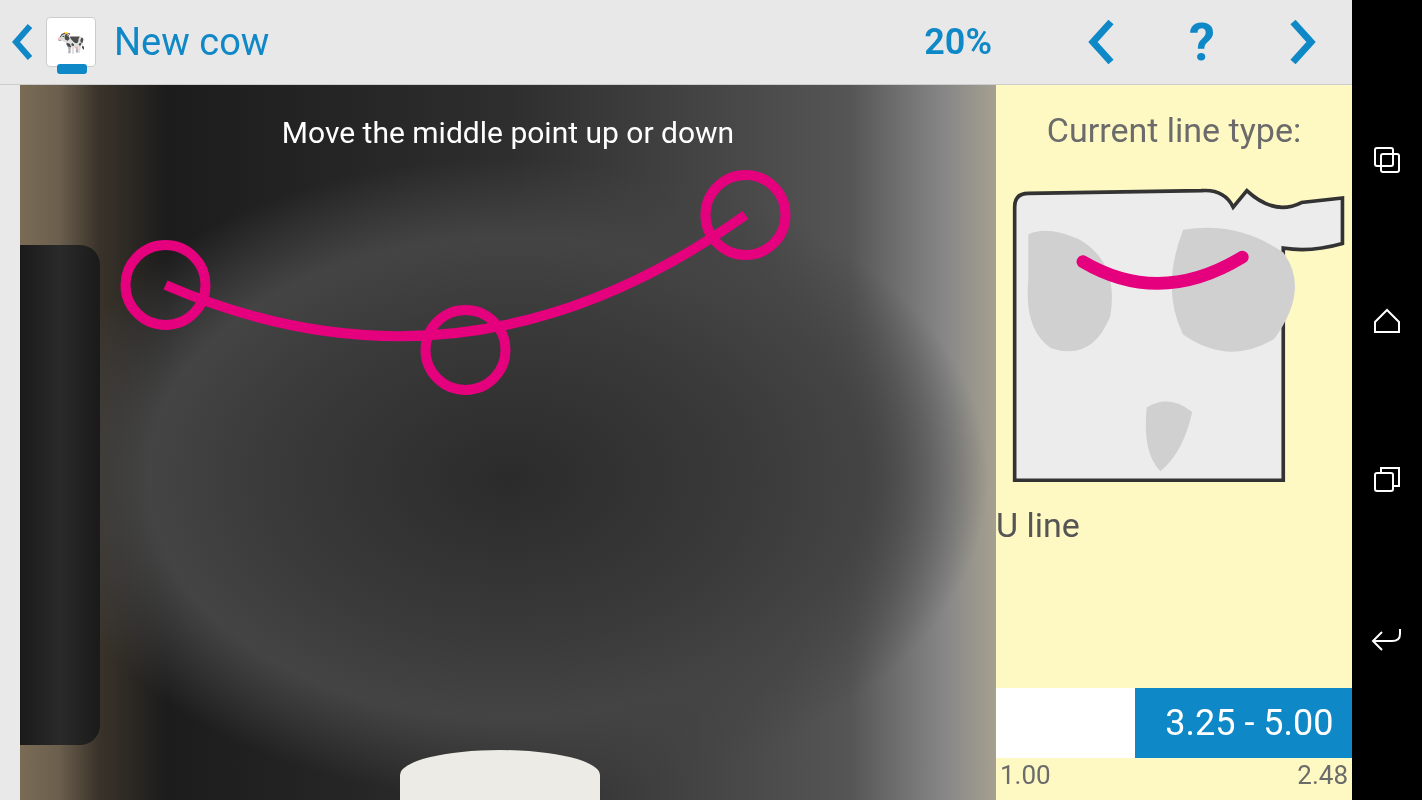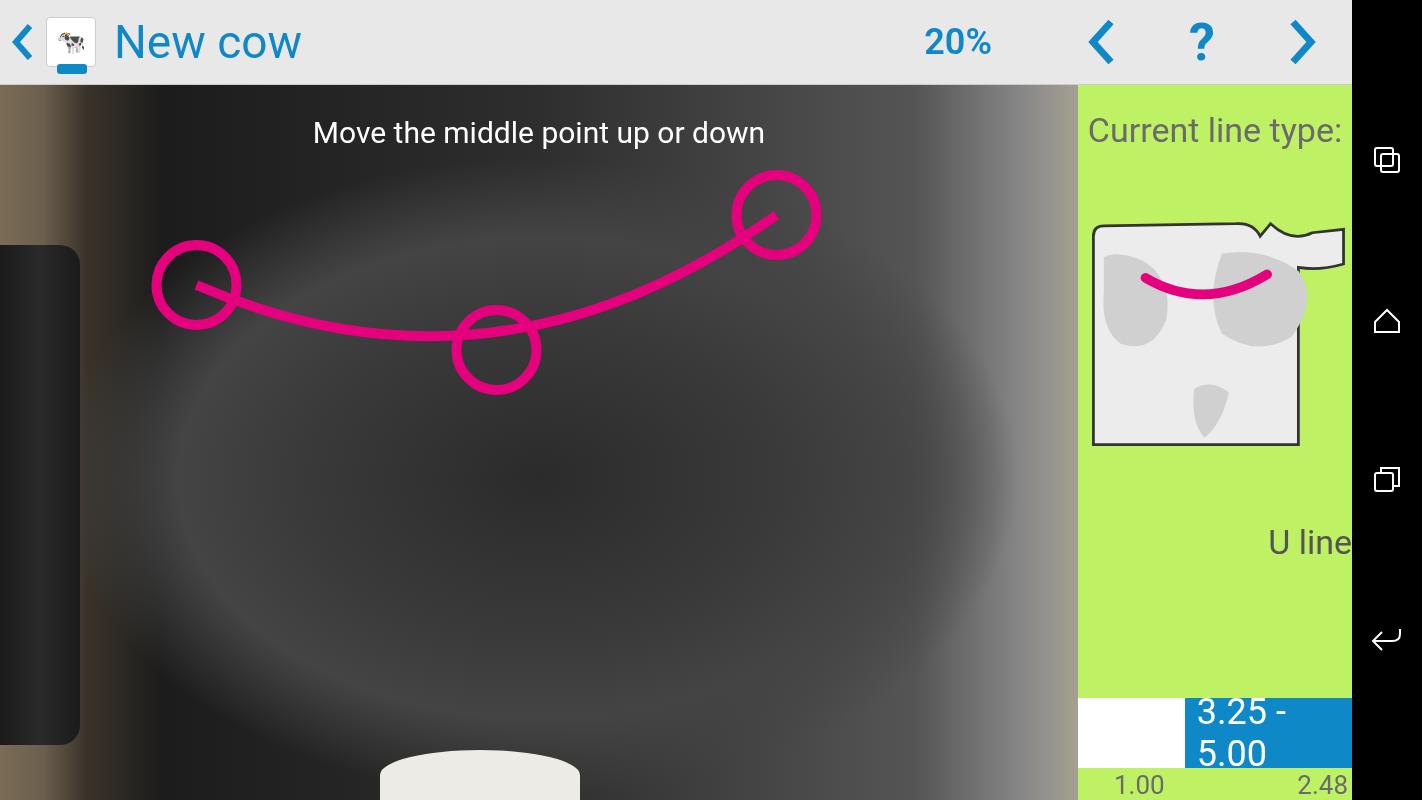--- a/index.html
+++ b/index.html
@@ -9,52 +9,53 @@
   .app { width: 1352px; height: 800px; display: flex; flex-direction: column; background: #e9e9e9; }
   .navbar-right { width: 70px; height: 800px; background: #000; display: flex; flex-direction: column; align-items: center; justify-content: space-around; padding: 80px 0; }
   .navbar-right .sysbtn { width: 40px; height: 40px; display:flex; align-items:center; justify-content:center; }
   .navbar-right svg { stroke: #fff; fill: none; stroke-width: 2; }
 
   .header { height: 85px; background: #e8e8e8; display: flex; align-items: center; border-bottom: 1px solid #ccc; }
   .header .back { display:flex; align-items:center; padding: 0 10px; }
   .header .back svg { stroke: #1088c7; fill:none; stroke-width:6; }
   .header .appicon { width:50px; height:50px; background:#fff; border:1px solid #ccc; border-radius:4px; display:flex; align-items:center; justify-content:center; font-size:24px; position:relative;}
   .header .appicon .ind { position:absolute; bottom:-8px; left:10px; width:30px; height:10px; background:#0f88c7; border-radius:3px;}
-  .header .title { color:#1088c7; font-size:46px; font-weight:400; margin-left:18px; }
+  .header .title { color:#1088c7; font-size:38px; font-weight:400; margin-left:18px; }
   .header .spacer { flex:1; }
   .header .pct { color:#0f88c7; font-size:36px; font-weight:600; margin-right:60px; }
   .header .navbtn { width:100px; height:85px; display:flex; align-items:center; justify-content:center; }
   .header .navbtn svg { stroke:#0f88c7; fill:none; stroke-width:7; }
   .header .help { color:#0f88c7; font-size:52px; font-weight:700; }
 
   .content { flex:1; display:flex; }
-  .photo-area { width: 1078px; height: 715px; position: relative; overflow:hidden;
+  .photo-area { width: 976px; height: 715px; position: relative; overflow:hidden;
     background:
       radial-gradient(ellipse 600px 400px at 50% 55%, #2b2b2b 0%, #3a3a3a 40%, #444 60%, transparent 80%),
       linear-gradient(90deg, #7a6b55 0%, #6b5f4d 4%, #3a332a 8%, #1c1c1c 15%, #2e2e2e 50%, #555 85%, #888 95%, #a5a090 100%),
       linear-gradient(180deg, #8a7d68 0%, #6d614e 15%, #2a2a2a 35%, #1a1a1a 60%, #3a3a3a 80%, #d0cdc5 100%);
+    margin-left: 20px;
   }
   .photo-area .tail { position:absolute; left:0; top:160px; width:80px; height:500px;
     background: linear-gradient(90deg, #1a1a1a 0%, #2a2a2a 50%, #1a1a1a 100%);
     border-radius: 0 20px 20px 0; }
   .photo-area .whitepatch { position:absolute; bottom:0; left:380px; width:200px; height:50px; background:#ecebe5; border-radius:50% 50% 0 0; }
   .photo-area .instruction { position:absolute; top:30px; left:0; right:0; text-align:center; color:#fff; font-size:30px; font-weight:400; }
 
   .photo-area svg.overlay { position:absolute; top:0; left:0; width:100%; height:100%; }
 
-  .side-panel { flex:1; background:#bef264; display:flex; flex-direction:column; padding-top:25px; }
+  .side-panel { flex:1; background:#fef9c3; display:flex; flex-direction:column; padding-top:25px; }
   .side-panel .label { color:#6b6b6b; font-size:34px; text-align:center; margin-bottom:15px; }
   .side-panel .diagram { height:330px; position:relative; margin:0 5px; }
-  .side-panel .linename { color:#555; font-size:34px; text-align:right; margin-top:27px; }
+  .side-panel .linename { color:#555; font-size:34px; text-align:left; margin-top:10px; }
 
   .range-bar { margin-top:auto; }
   .range-bar .bar { height:70px; display:flex; }
   .range-bar .empty { flex:0 0 39%; background:#fff; }
   .range-bar .filled { flex:1; background:#0f88c7; color:#fff; font-size:36px; display:flex; align-items:center; justify-content:center;padding-left:12px; }
-  .range-bar .ticks { display:flex; justify-content:space-between; padding:2px 4px 0 4px; color:#6b6b6b; font-size:26px;margin-left:32px; }
+  .range-bar .ticks { display:flex; justify-content:space-between; padding:2px 4px 10px 4px; color:#6b6b6b; font-size:26px; }
 </style>
 </head>
 <body>
 
 <div class="app">
 
   <div class="header">
     <div class="back">
       <svg width="26" height="40" viewBox="0 0 26 40">
           <polyline points="20,4 6,20 20,36"></polyline>

